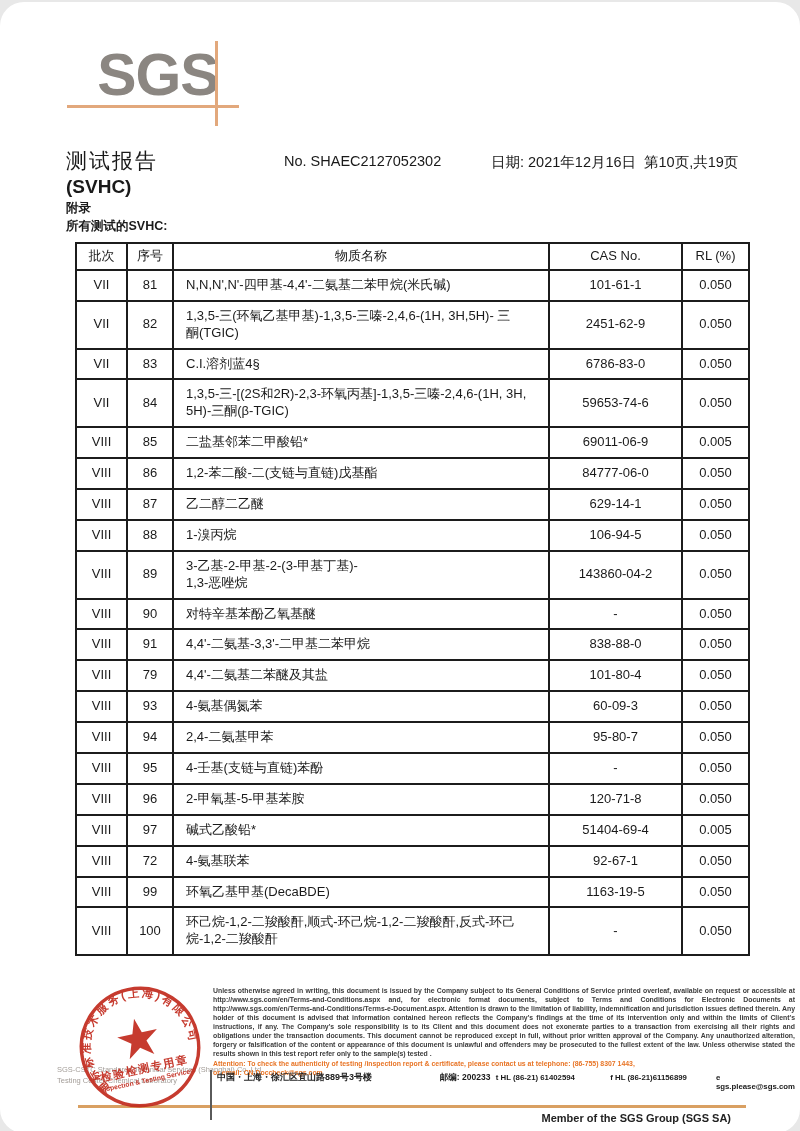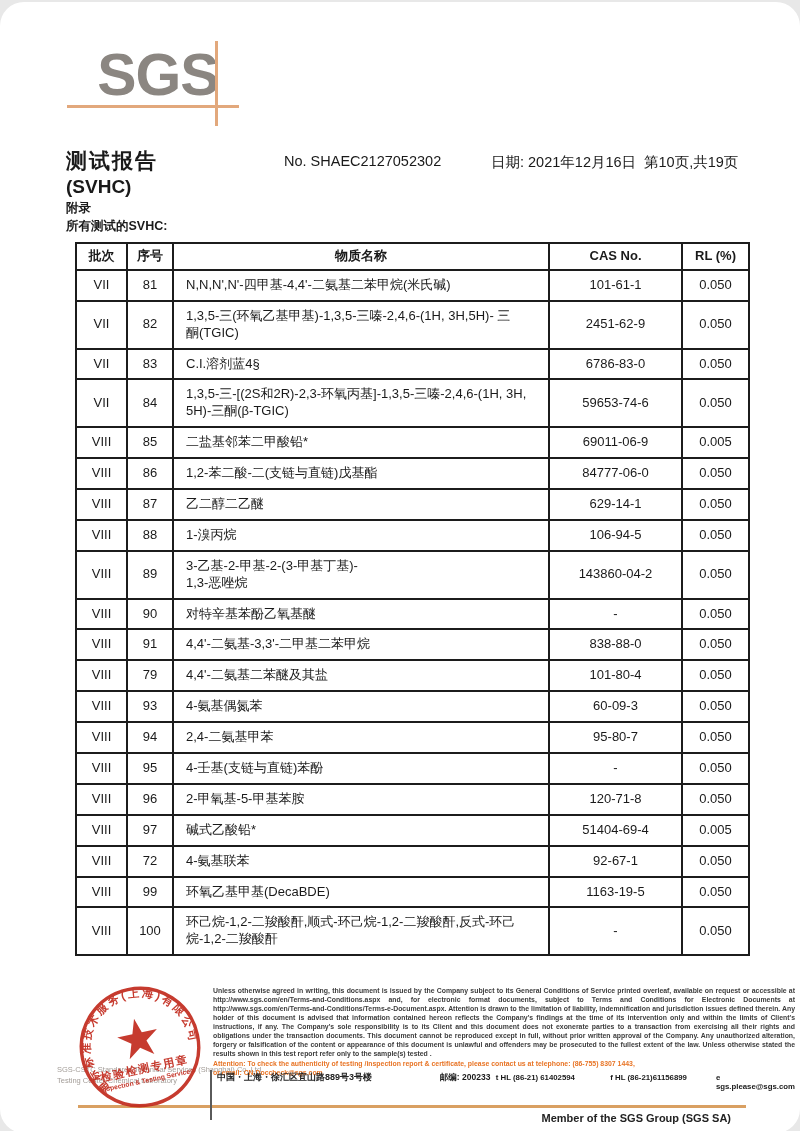--- a/index.html
+++ b/index.html
@@ -17,41 +17,41 @@
   }
   
   .logo-text {
     position: absolute; left: 96px; top: 38px;
     font-size: 60px; font-weight: 700; color: #8b8681;
     letter-spacing: -1px; transform: scaleX(0.98);
   }
   .logo-hline { position: absolute; left: 67px; top: 103px; width: 172px; height: 3px; background: #e2a87c; }
   .logo-vline { position: absolute; left: 215px; top: 39px; width: 3px; height: 85px; background: #e2a87c; }
   
-  .report-title { position: absolute; left: 66px; top: 145px; font-size: 21px; font-weight: 700; letter-spacing: 2px; text-align: right; }
+  .report-title { position: absolute; left: 66px; top: 145px; font-size: 21px; font-weight: 400; letter-spacing: 2px; text-align: right; }
   .report-subtitle { position: absolute; left: 66px; top: 174px; font-size: 19px; font-weight: 700; }
   .report-no { position: absolute; left: 284px; top: 151px; font-size: 14.5px; }
   .report-date { position: absolute; left: 491px; top: 151px; font-size: 14.5px; }
   .page-info { position: absolute; left: 644px; top: 151px; font-size: 14.5px; }
   .appendix { position: absolute; left: 66px; top: 198px; font-size: 12.5px; font-weight: 700; }
   .section-subtitle { position: absolute; left: 66px; top: 216px; font-size: 12.5px; font-weight: 700; }
   
   table.svhc {
     position: absolute; left: 75px; top: 240px; width: 673px;
     border-collapse: collapse; table-layout: fixed;
   }
   table.svhc th, table.svhc td {
     border: 2px solid #1c1c1c;
     font-size: 13px;
     padding: 6px 4px;
     text-align: center;
     vertical-align: middle;
     line-height: 1.3;
   }
-  table.svhc th { font-weight: 700; padding: 4px 4px; }
+  table.svhc th { font-weight: 400; padding: 4px 4px; }
   table.svhc td.name { text-align: left; padding-left: 12px; white-space: pre-line; }
   
   .stamp-wrap { position: absolute; left: 76px; top: 981px; width: 128px; height: 128px; transform: rotate(-12deg); opacity: 0.92; z-index: 3; }
   .company-lines { position: absolute; left: 57px; top: 1062px; font-size: 7.5px; color: #a39d98; line-height: 1.5; z-index: 1; }
   .legal-block { position: absolute; left: 213px; top: 985px; width: 582px; z-index: 2; }
   .legal-text { font-size: 6.9px; line-height: 1.3; text-align: justify; font-weight: 600; color: #3c3c3c; }
   .attention-text { font-size: 6.9px; line-height: 1.3; font-weight: 700; color: #e87425; white-space: pre-line; margin-top: 1px; }
   .addr-vline { position: absolute; left: 210px; top: 1068px; width: 2px; height: 50px; background: #5a5a5a; z-index: 2; }
   .address-block { position: absolute; left: 217px; top: 1069px; width: 578px; z-index: 2; }
   .addr-row { display: flex; align-items: baseline; margin-bottom: 3px; }

